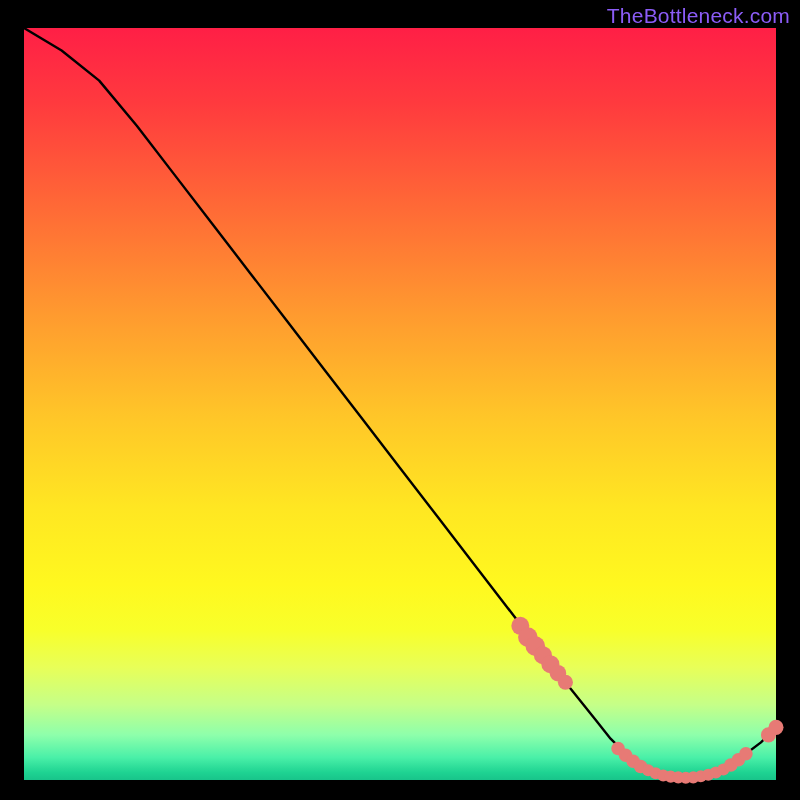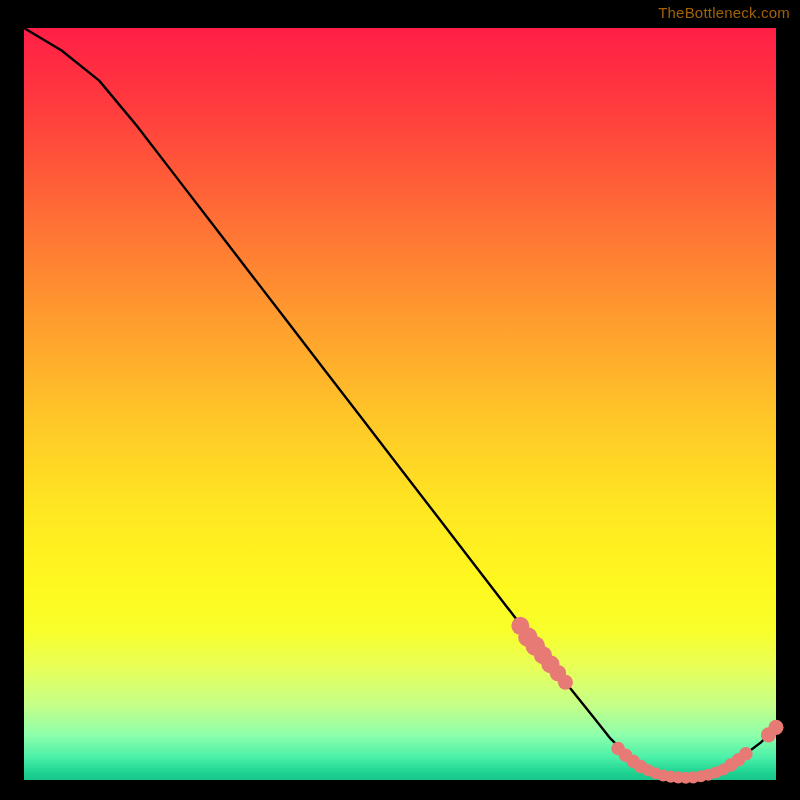--- a/index.html
+++ b/index.html
@@ -14,22 +14,22 @@
   .frame {
     position: relative;
     width: 800px;
     height: 800px;
     background: #000;
   }
   .watermark {
     position: absolute;
     top: 4px;
     right: 10px;
-    color: #a16207;
-    font-size: 15px;
+    color: #8b5cf6;
+    font-size: 21px;
     letter-spacing: 0.2px;
     user-select: none;
   }
   .plot-area {
     position: absolute;
     left: 24px;
     top: 28px;
     width: 752px;
     height: 752px;
     background: linear-gradient(

